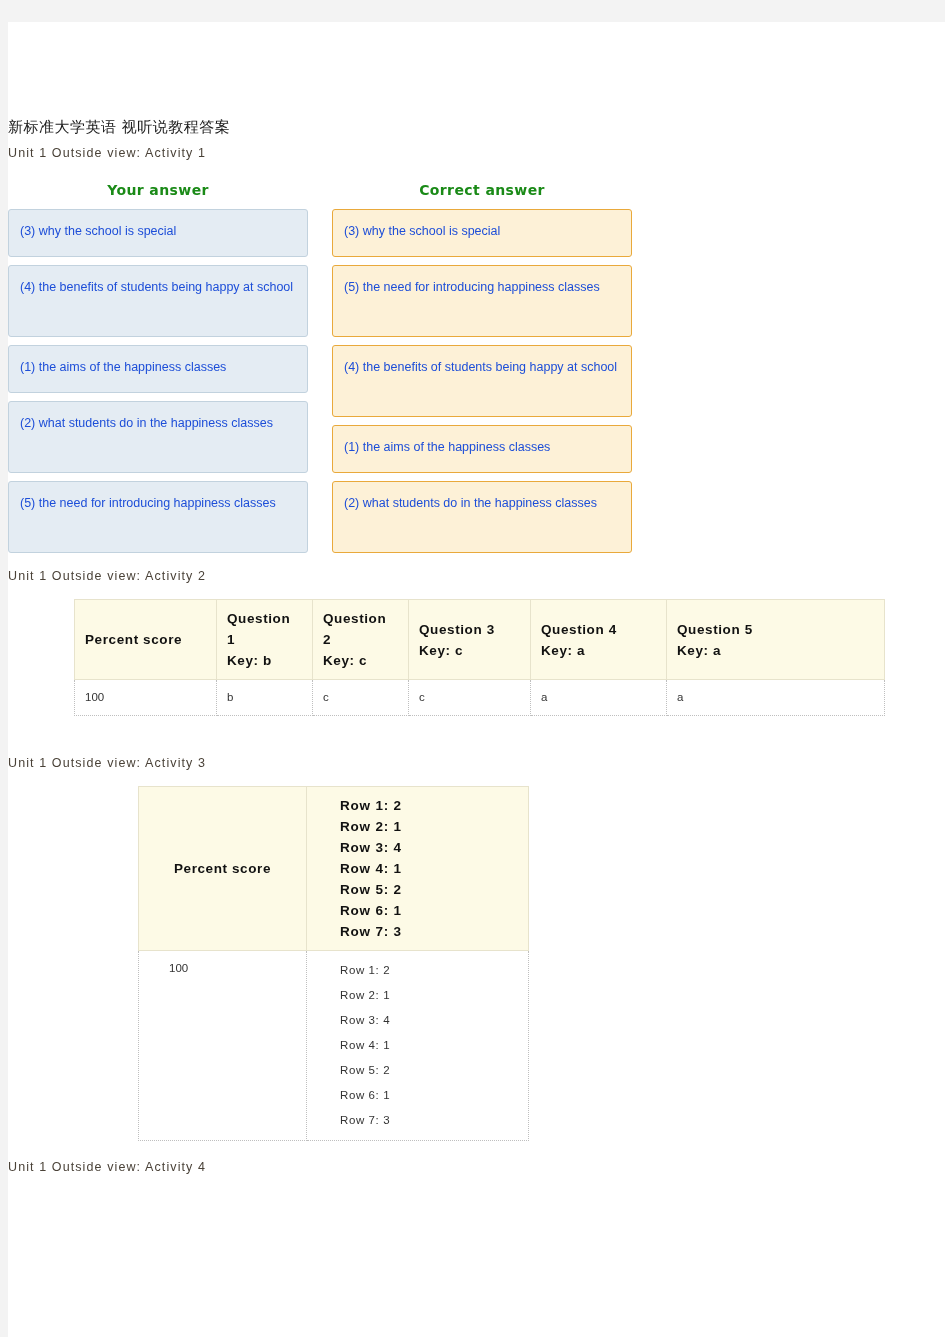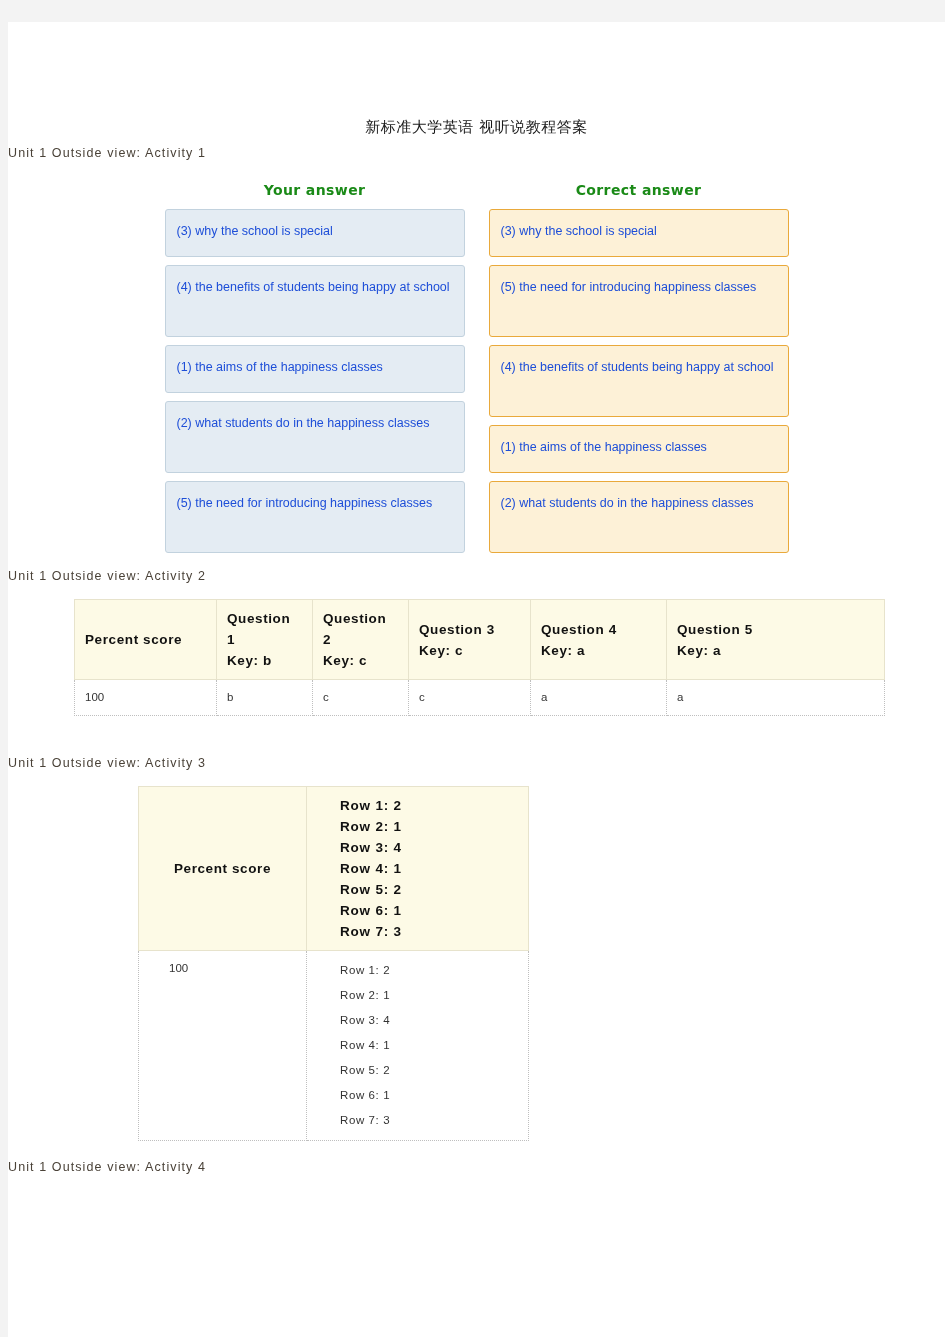--- a/index.html
+++ b/index.html
@@ -19,41 +19,41 @@
     position: absolute;
     left: 8px;
     top: 22px;
     width: 937px;
     height: 1315px;
     background: #ffffff;
   }
 
   
   .doc-title {
-    text-align: center;
+    text-align: left;
     font-size: 15px;
     color: #1a1a1a;
     margin-top: 96px;
     letter-spacing: 0.5px;
     font-family: "DejaVu Sans", "Liberation Sans", sans-serif;
   }
   .activity-label {
     text-align: left;
     font-size: 12.5px;
     color: #4a4238;
     margin-top: 9px;
     letter-spacing: 1.1px;
     font-family: "Liberation Sans", sans-serif;
   }
 
   
   .a1-wrap {
     margin-top: 22px;
     display: flex;
-    justify-content: center;
+    justify-content: flex-start;
     gap: 24px;
   }
   .a1-col { width: 300px; }
   .a1-head {
     text-align: center;
     font-size: 14px;
     font-weight: bold;
     color: #1a8a17;
     letter-spacing: 0.4px;
     padding-bottom: 11px;

